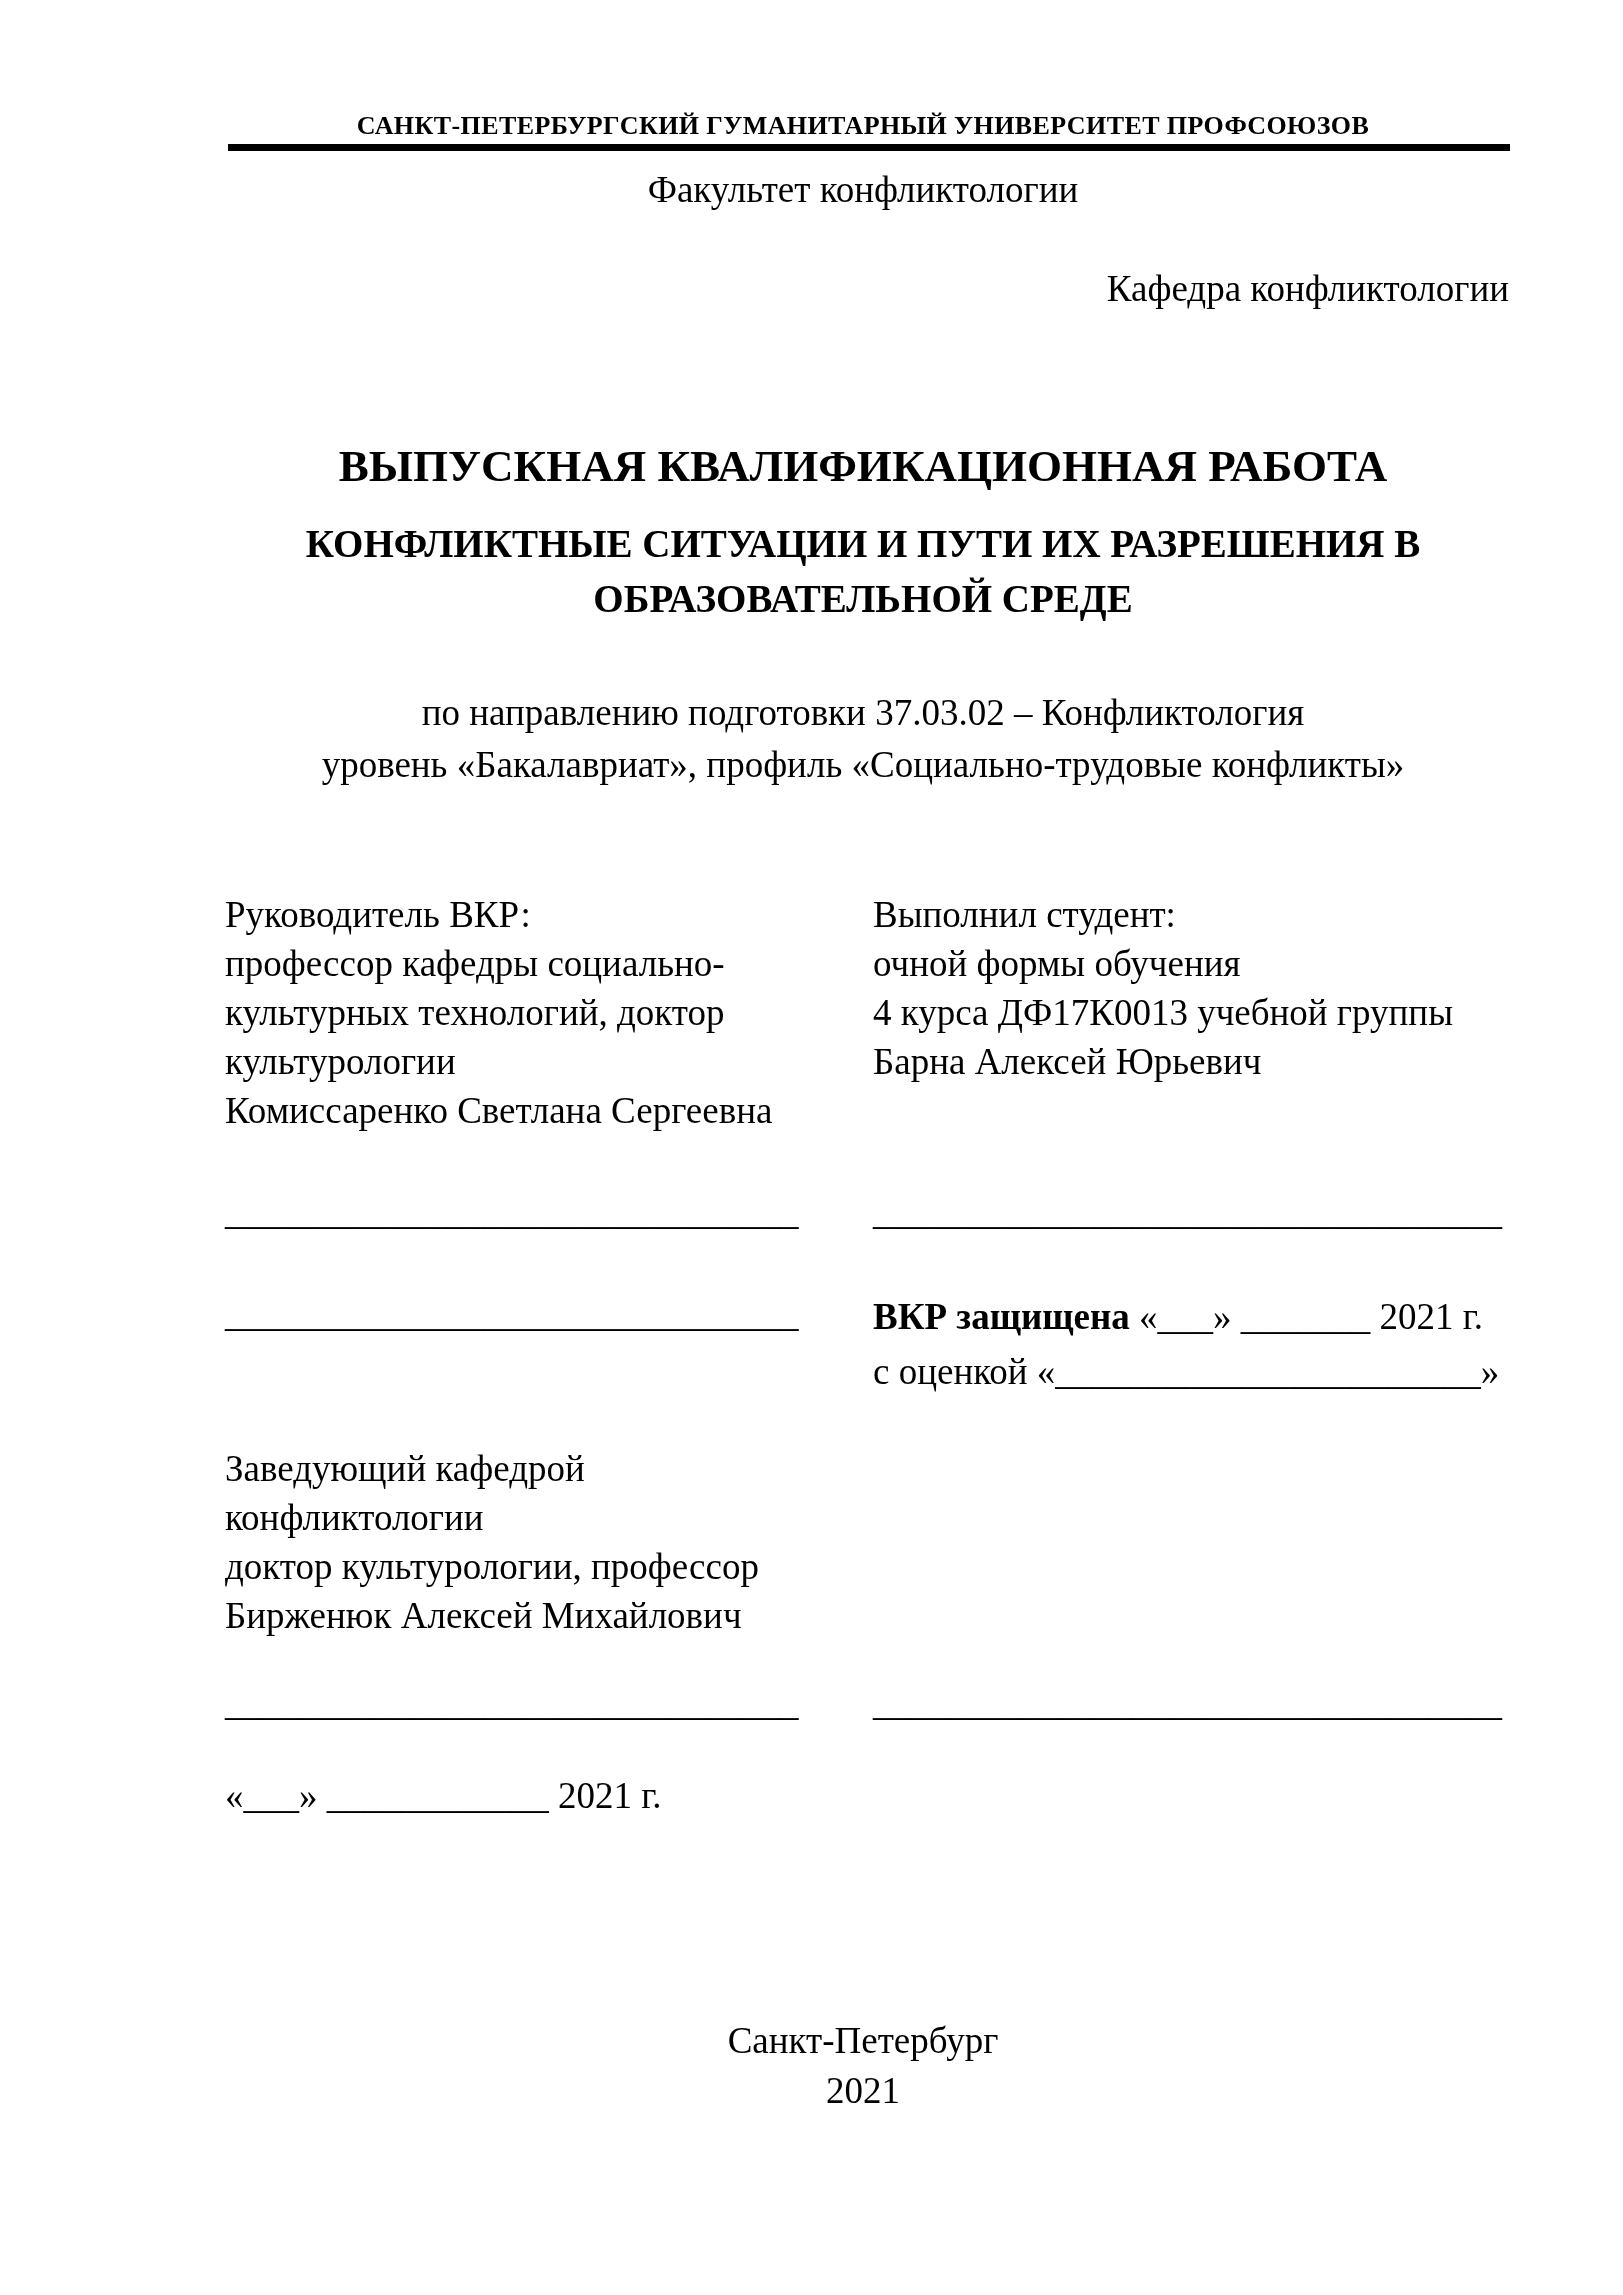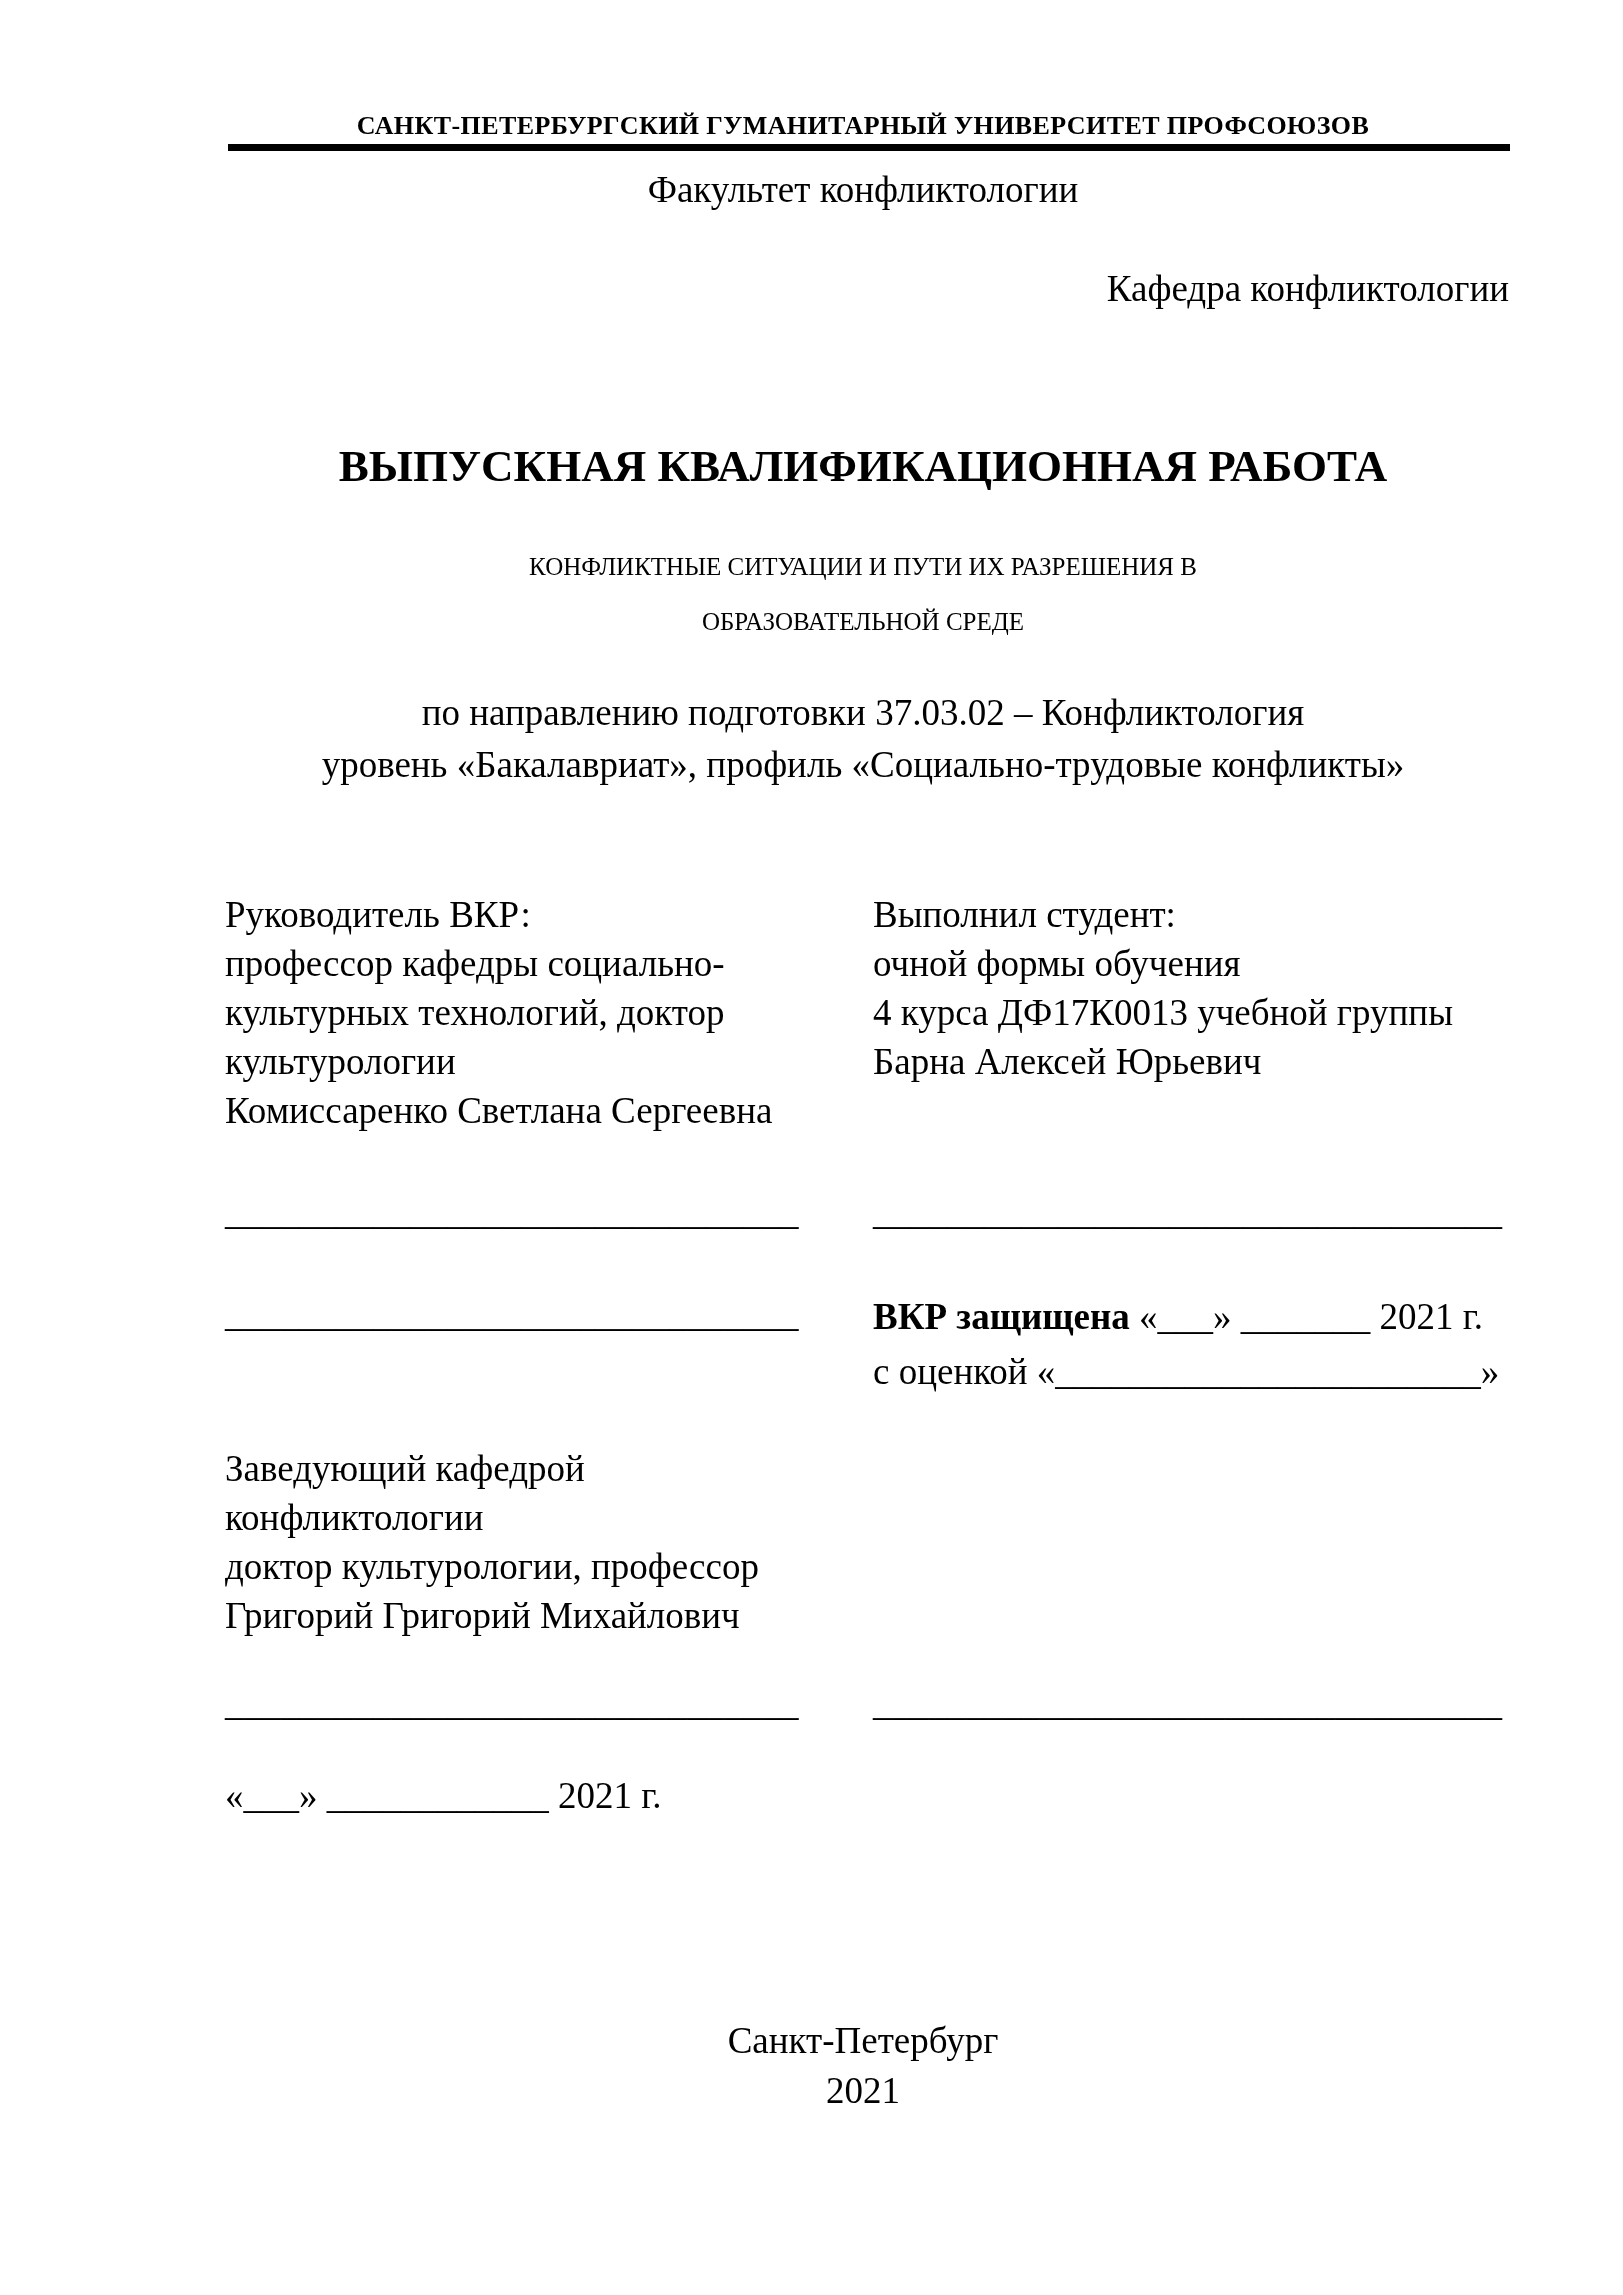--- a/index.html
+++ b/index.html
@@ -46,24 +46,24 @@
     font-size: 37px;
     line-height: 49px;
   }
   .work-type {
     top: 440px;
     font-size: 45px;
     line-height: 52px;
     font-weight: bold;
   }
   .thesis-title {
-    top: 539px;
-    font-size: 25px;
+    top: 516px;
+    font-size: 39px;
     line-height: 55px;
-    font-weight: normal;
+    font-weight: bold;
   }
   .program-line {
     top: 688px;
     font-size: 37px;
     line-height: 49px;
   }
   .level-line {
     top: 740px;
     font-size: 37px;
     line-height: 49px;
@@ -145,21 +145,21 @@
 
   <div class="abs col-right defended-block">
     <div><span class="bold">ВКР защищена</span><span> «___» _______ 2021 г.</span></div>
     <div class="sig-line">с оценкой «_______________________»</div>
   </div>
 
   <div class="abs col-left cols-2">
     <div>Заведующий кафедрой</div>
     <div>конфликтологии</div>
     <div>доктор культурологии, профессор</div>
-    <div>Григорий Григорий Михайлович</div>
+    <div>Бирженюк Алексей Михайлович</div>
   </div>
 
 
   <div class="abs col-left sig-row-3 sig-line">_______________________________</div>
   <div class="abs col-right sig-row-3 sig-line">__________________________________</div>
 
   <div class="abs col-left date-row sig-line">«___» ____________ 2021 г.</div>
 
   <div class="abs content center footer-city">Санкт-Петербург</div>
   <div class="abs content center footer-year">2021</div>

